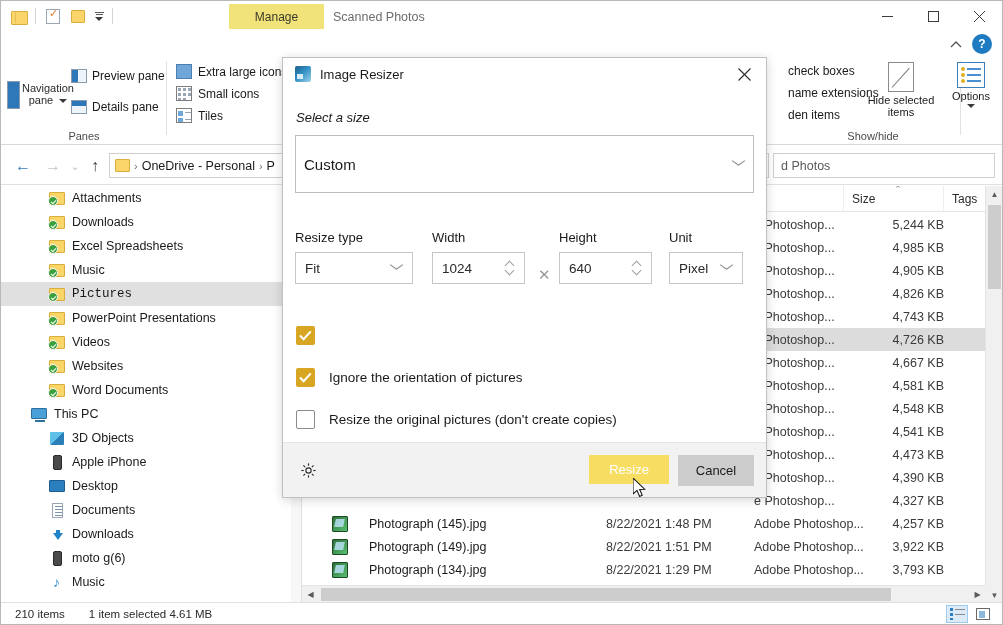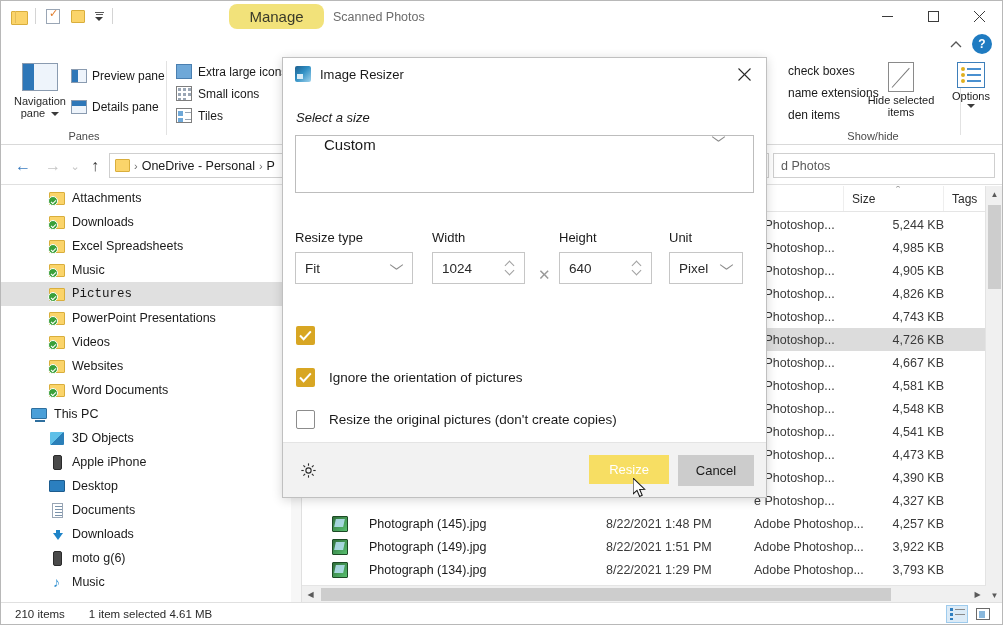--- a/index.html
+++ b/index.html
@@ -56,21 +56,21 @@
   .qat-dd i:nth-child(3) {
     width: 0; height: 0; background: none;
     border-left: 4px solid transparent; border-right: 4px solid transparent;
     border-top: 4px solid #3a3a3a; margin-top: 1px;
   }
   .qat-sep { width: 1px; height: 16px; background: #d4d4d4; margin: 0 3px; }
 
   .manage-tab {
     position: absolute; left: 228px; top: 3px; width: 95px; height: 25px;
     background: #f2e27a; display: flex; align-items: center; justify-content: center;
-    font-size: 15px; color: #3a3a2a; border-radius: 8px;
+    font-size: 12px; color: #3a3a2a;
   }
   .win-title {
     position: absolute; left: 332px; top: 3px; height: 25px;
     display: flex; align-items: center; font-size: 12.5px; color: #6c6c6c;
   }
   .win-ctrls {
     position: absolute; right: 0; top: 0; display: flex; height: 30px;
   }
   .win-btn {
     width: 46px; height: 30px; display: flex; align-items: center; justify-content: center;
@@ -123,21 +123,21 @@
   .rgroup-label {
     position: absolute; bottom: 2px; width: 100%; text-align: center;
     font-size: 11px; color: #4a4a4a;
   }
   .rgroup-sep {
     position: absolute; top: 5px; width: 1px; height: 74px; background: #e2e2e2;
   }
 
   .navpane-btn {
     position: absolute; left: 6px; top: 4px; width: 66px; height: 66px;
-    display: flex; flex-direction: column; align-items: center; gap: 2px;
+    display: flex; flex-direction: row; align-items: center; gap: 2px;
   }
   .navpane-icon {
     width: 36px; height: 28px; border: 1px solid #8a9bb0; background: #fff;
     display: flex; margin-top: 3px;
   }
   .navpane-icon .l { width: 11px; background: #2e77b8; }
   .navpane-icon .r { flex: 1; background: #eef4fb; }
   .navpane-txt {
     font-size: 11px; color: #2a2a2a; text-align: center; line-height: 12px; margin-top: 2px;
   }
@@ -426,22 +426,22 @@
   .dlg-close {
     position: absolute; right: 0; top: 0; width: 44px; height: 32px;
     display: flex; align-items: center; justify-content: center; color: #2a2a2a;
   }
   .dlg-body { position: absolute; left: 0; top: 32px; width: 483px; height: 374px; }
   .dlg-label {
     position: absolute; font-size: 13px; color: #1a1a1a; font-style: italic;
   }
   .size-select {
     position: absolute; left: 12px; top: 45px; width: 459px; height: 58px;
-    border: 1px solid #bdbdbd; background: #fff; display: flex; align-items: flex-start;
-    padding: 0 28px; justify-content: space-between;
+    border: 1px solid #bdbdbd; background: #fff; display: flex; align-items: center;
+    padding: 0 8px; justify-content: space-between;
   }
   .size-select .val { font-size: 15px; color: #1a1a1a; }
   .chev {
     width: 13px; height: 8px; position: relative;
   }
   .chev::before, .chev::after {
     content: ""; position: absolute; top: 0; width: 8px; height: 1.4px; background: #8a8a8a;
   }
   .chev::before { left: 0; transform: rotate(36deg); transform-origin: left center; }
   .chev::after { right: 0; transform: rotate(-36deg); transform-origin: right center; }

